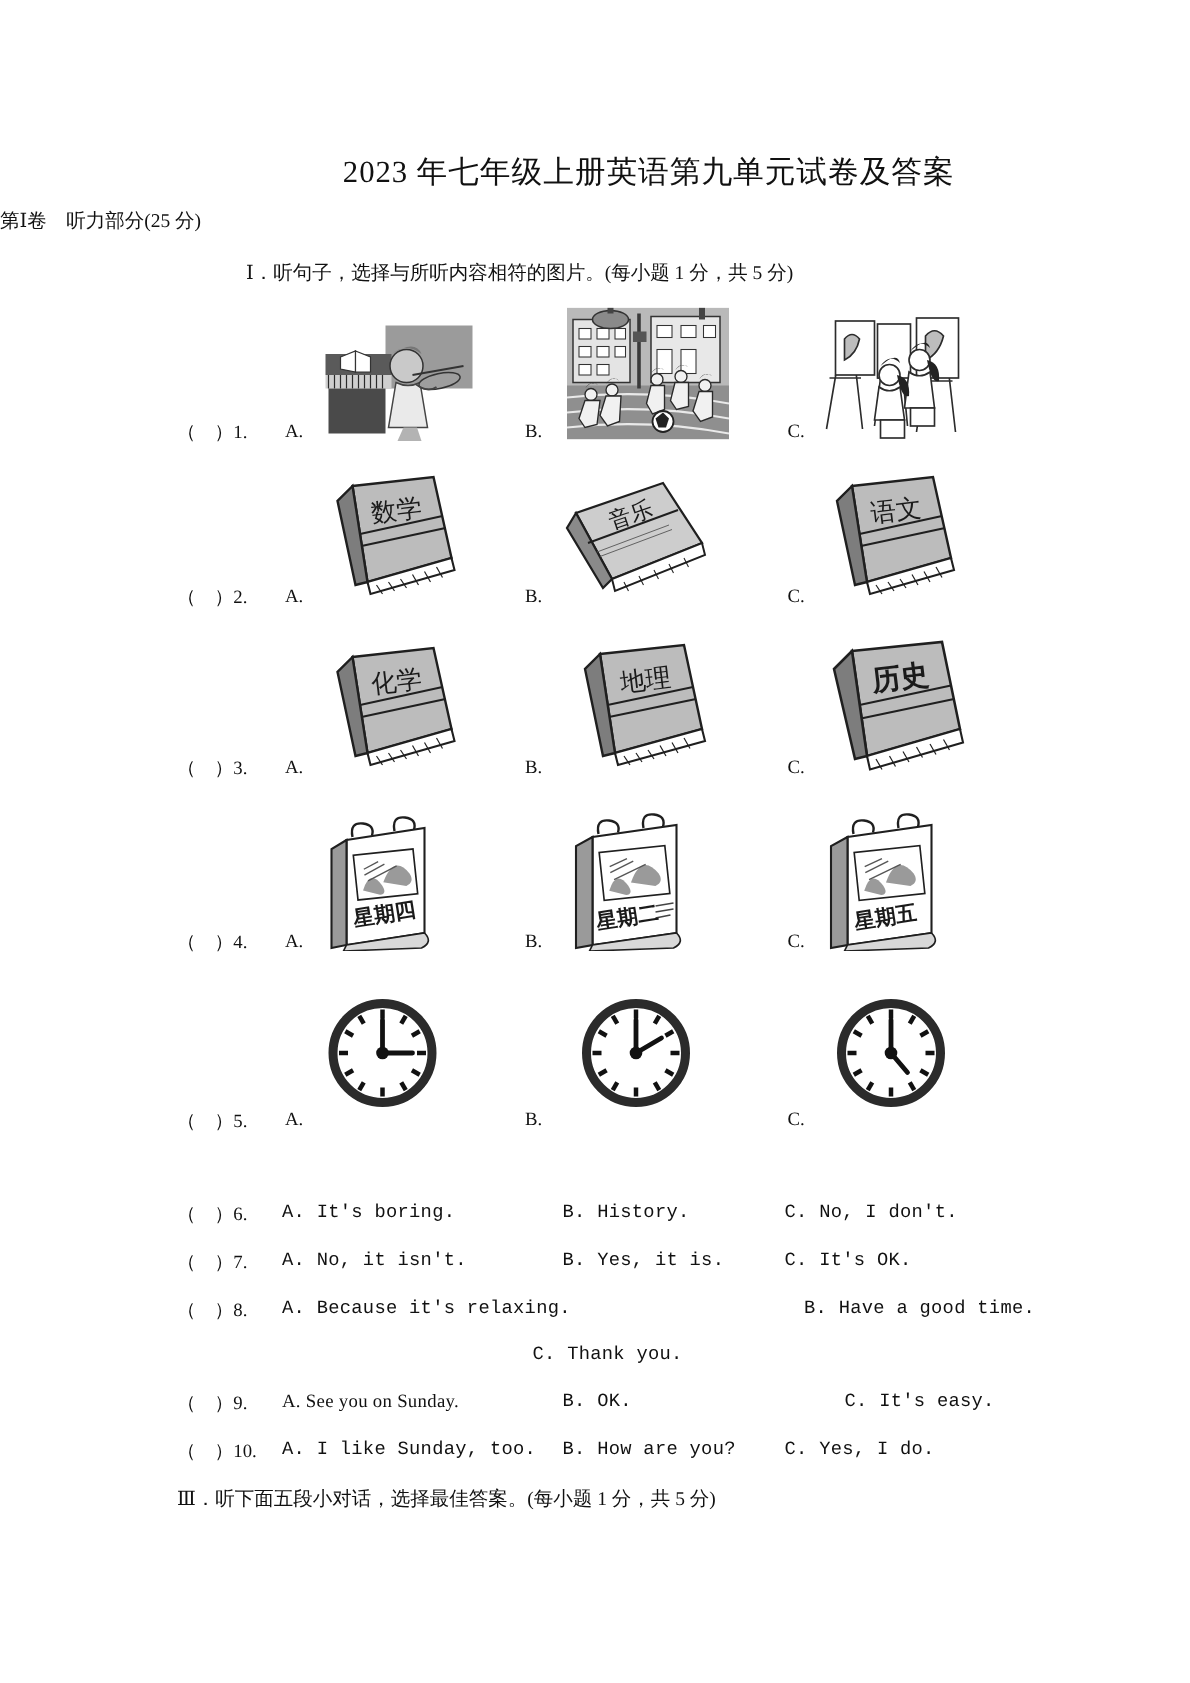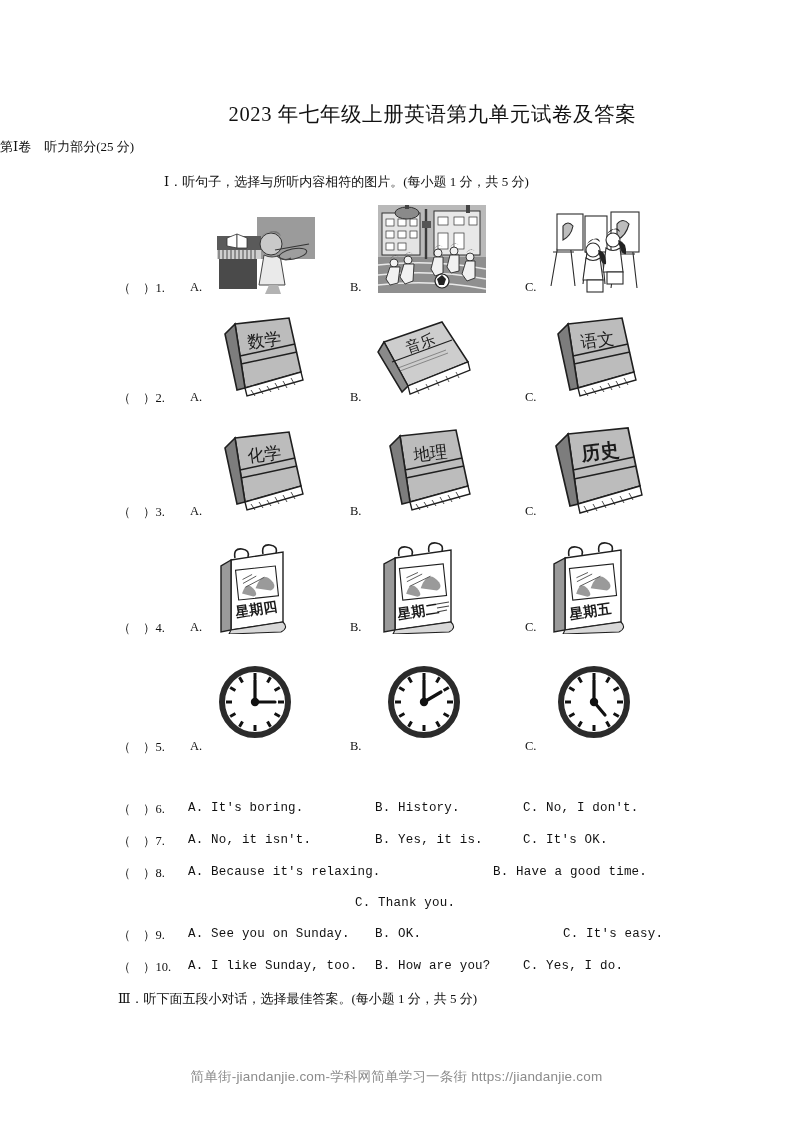--- a/index.html
+++ b/index.html
@@ -540,37 +540,36 @@
   <div class="q-row" style="top:833px;">
     <div class="q-stem">（　）7.</div>
     <div class="q-cell" style="left:188px;">A.  No, it isn't.</div>
     <div class="q-cell" style="left:375px;">B.  Yes, it is.</div>
     <div class="q-cell" style="left:523px;">C.  It's OK.</div>
   </div>
 
   <div class="q-row" style="top:865px;">
     <div class="q-stem">（　）8.</div>
     <div class="q-cell" style="left:188px;">A.  Because it's relaxing.</div>
-    <div class="q-cell" style="left:493px;">B.  Have a good time.</div>
+    <div class="q-cell" style="left:536px;">B.  Have a good time.</div>
   </div>
   <div class="q-row" style="top:896px;">
     <div class="q-cell" style="left:355px;">C.  Thank you.</div>
   </div>
 
   <div class="q-row" style="top:927px;">
     <div class="q-stem">（　）9.</div>
-    <div class="q-cell" style="left:188px;">A.  See you on Sunday.</div>
+    <div class="q-cell" style="left:188px;font-family:Liberation Serif, serif;">A.  See you on Sunday.</div>
     <div class="q-cell" style="left:375px;">B.  OK.</div>
     <div class="q-cell" style="left:523px;margin-left:40px;">C.  It's easy.</div>
   </div>
 
   <div class="q-row" style="top:959px;">
     <div class="q-stem">（　）10.</div>
     <div class="q-cell" style="left:188px;">A.  I like Sunday, too.</div>
     <div class="q-cell" style="left:375px;">B.  How are you?</div>
     <div class="q-cell" style="left:523px;">C.  Yes, I do.</div>
   </div>
 
   <div class="section-head" style="top:990px;">Ⅲ．听下面五段小对话，选择最佳答案。(每小题 1 分，共 5 分)</div>
 
-  <div class="footer">简单街-jiandanjie.com-学科网简单学习一条街 https://jiandanjie.com</div>
 
 </div>
 
 </body></html>

